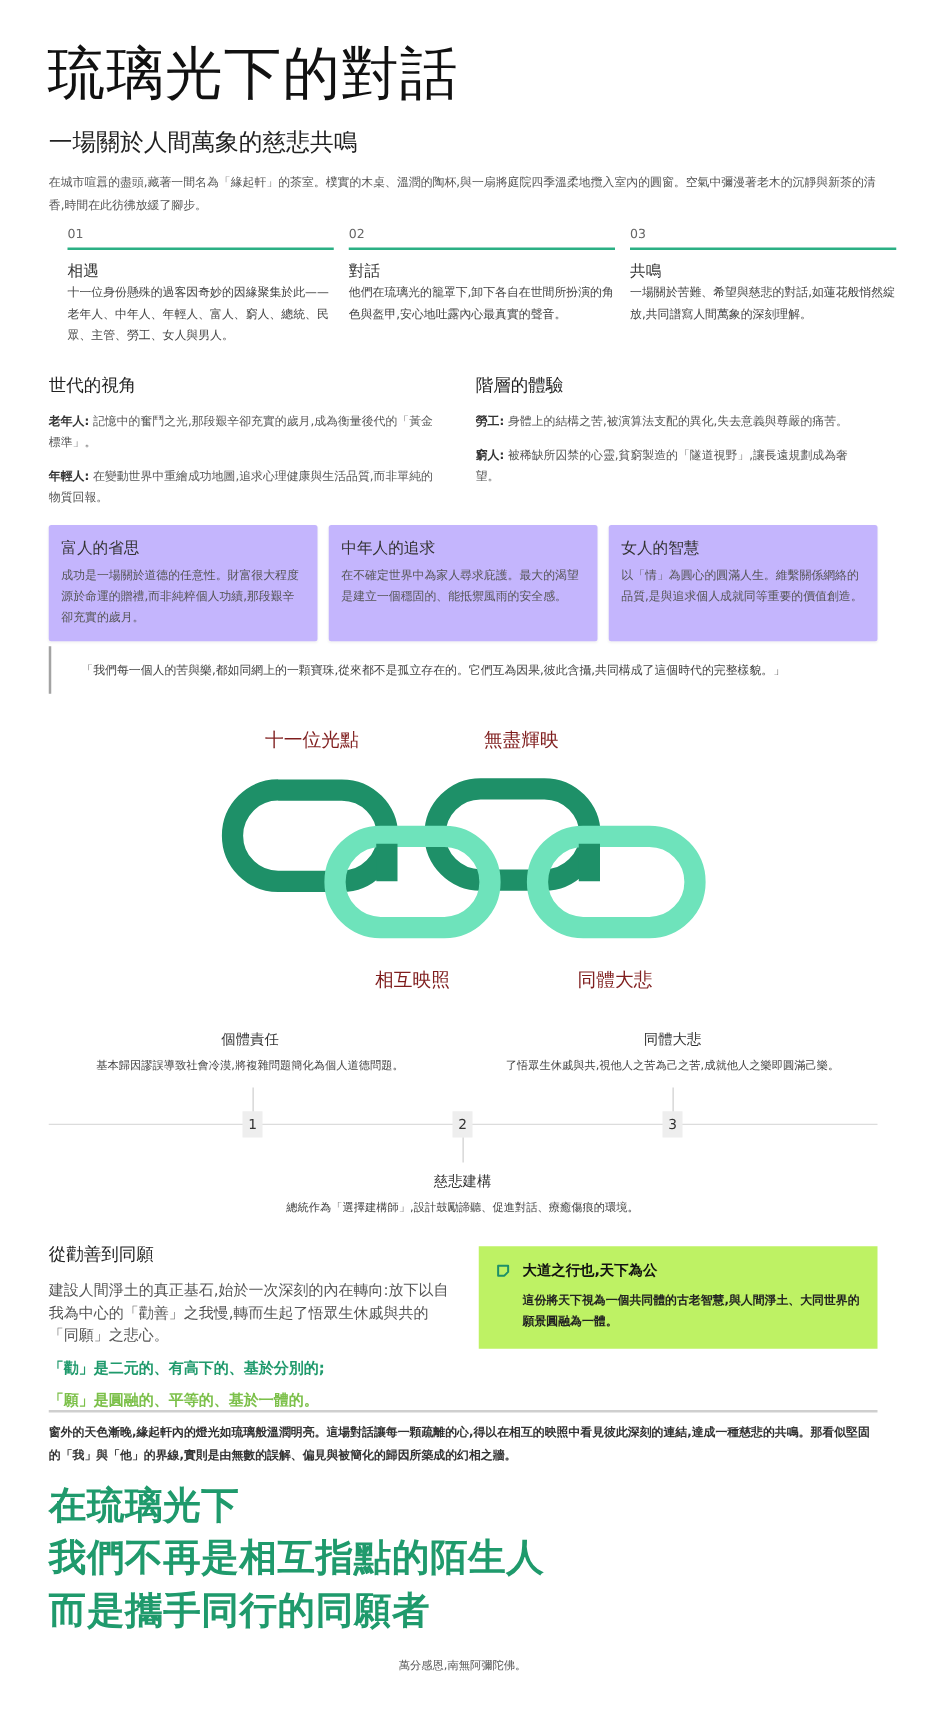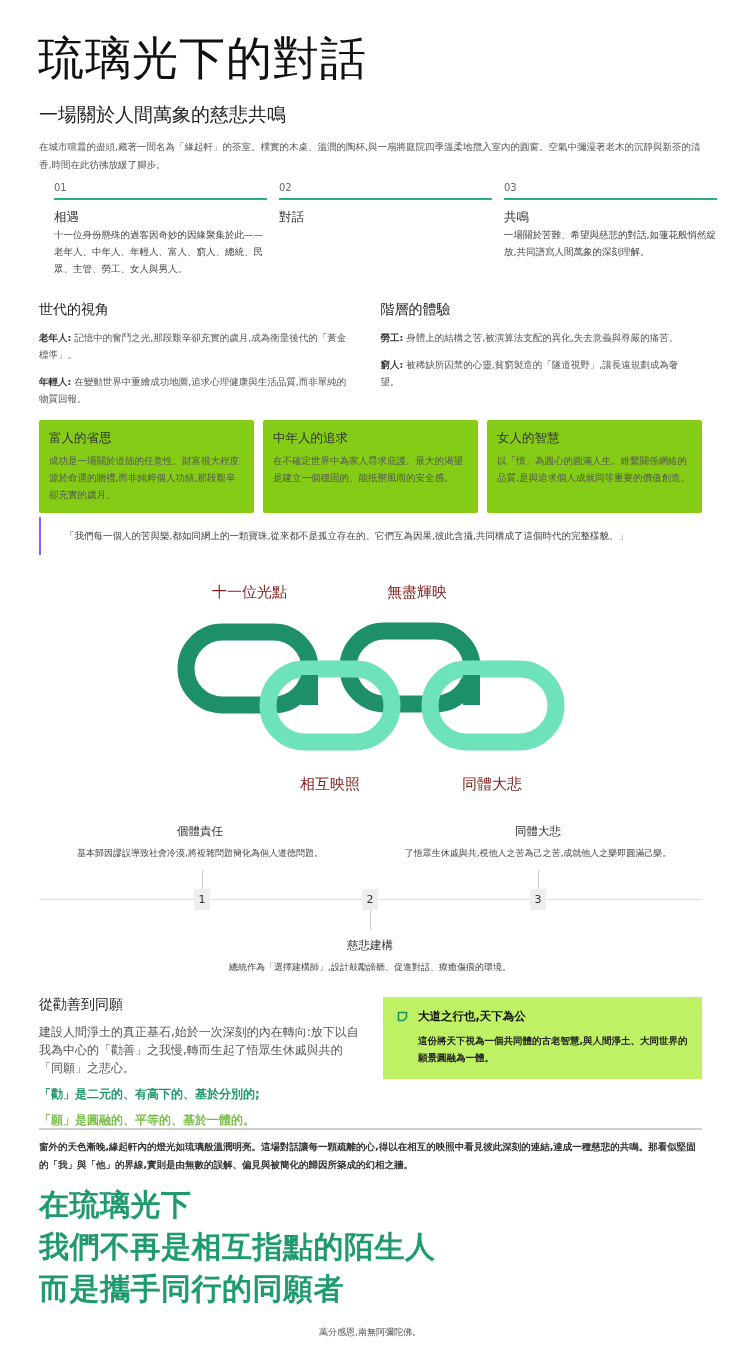--- a/index.html
+++ b/index.html
@@ -34,30 +34,30 @@
   .step-text { font-size: 9.5px; color: #444; line-height: 17px; margin-top: 0; }
 
   .cols2 { left: 39px; top: 298px; width: 663px; display: flex; gap: 20px; }
   .col { flex: 1; }
   .col h2 { font-size: 14px; font-weight: 400; color: #222; line-height: 22px; margin-bottom: 9px; }
   .col p { font-size: 9.5px; color: #555; line-height: 17px; margin-bottom: 10px; padding-right: 6px; }
   .col p b { color: #333; font-weight: 700; }
 
   .cards { left: 39px; top: 420px; width: 663px; display: flex; gap: 9px; }
   .card {
-    flex: 1; background: #84cc16; border-radius: 2px;
+    flex: 1; background: #c4b5fd; border-radius: 2px;
     padding: 9px 10px 10px 10px; min-height: 86px;
     box-shadow: 0 1px 2px rgba(0,0,0,0.05);
   }
   .card h3 { font-size: 12.5px; font-weight: 400; color: #333; line-height: 18px; margin-bottom: 5px; }
   .card p { font-size: 9.5px; color: #555; line-height: 17px; }
 
   .quote {
     left: 39px; top: 517px; width: 663px; height: 38px;
-    border-left: 2px solid #8b5cf6;
+    border-left: 2px solid #a3a3a3;
     padding-left: 24px; display: flex; align-items: center;
     font-size: 9.5px; color: #444;
   }
 
   .chain-label { font-size: 15px; color: #7f1d1d; line-height: 18px; }
 
   .tl-line { left: 39px; top: 899px; width: 663px; height: 1px; background: #dcdcdc; }
   .tl-box {
     width: 16px; height: 21px; background: #eeeeee;
     display: flex; align-items: center; justify-content: center;
@@ -102,20 +102,21 @@
   <div class="step">
     <div class="step-num">01</div>
     <div class="step-line"></div>
     <div class="step-title">相遇</div>
     <div class="step-text">十一位身份懸殊的過客因奇妙的因緣聚集於此——老年人、中年人、年輕人、富人、窮人、總統、民眾、主管、勞工、女人與男人。</div>
   </div>
   <div class="step">
     <div class="step-num">02</div>
     <div class="step-line"></div>
     <div class="step-title">對話</div>
+    <div class="step-text">他們在琉璃光的籠罩下,卸下各自在世間所扮演的角色與盔甲,安心地吐露內心最真實的聲音。</div>
   </div>
   <div class="step">
     <div class="step-num">03</div>
     <div class="step-line"></div>
     <div class="step-title">共鳴</div>
     <div class="step-text">一場關於苦難、希望與慈悲的對話,如蓮花般悄然綻放,共同譜寫人間萬象的深刻理解。</div>
   </div>
 </div>
 
 <div class="abs cols2">

